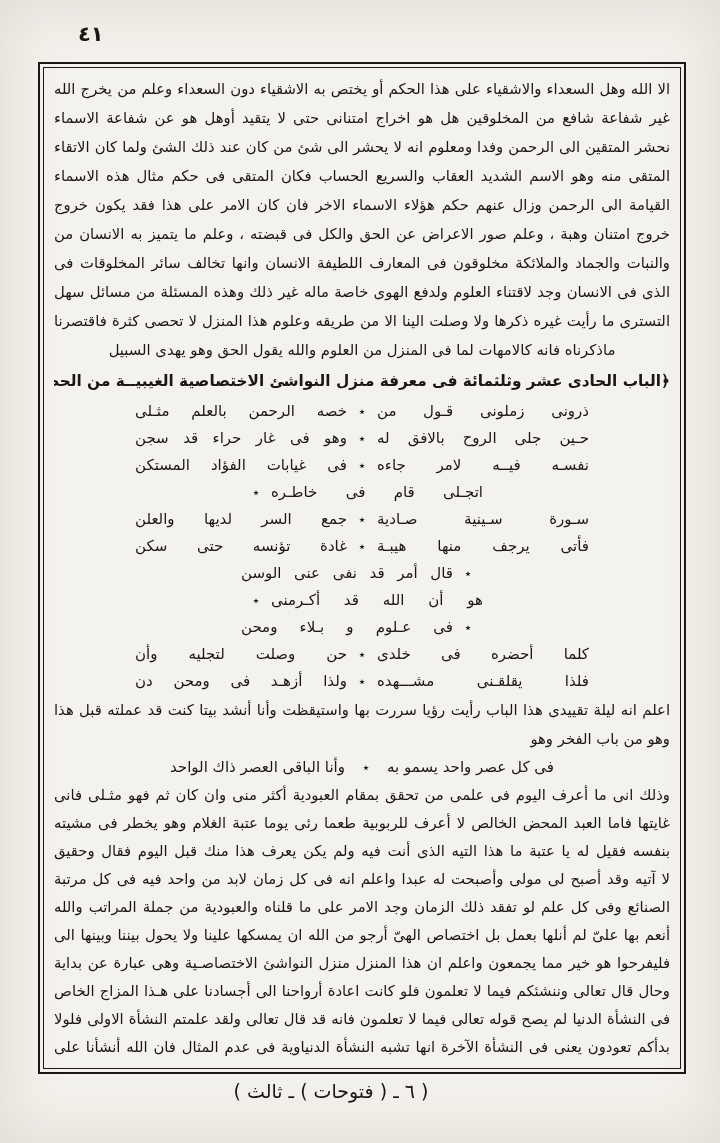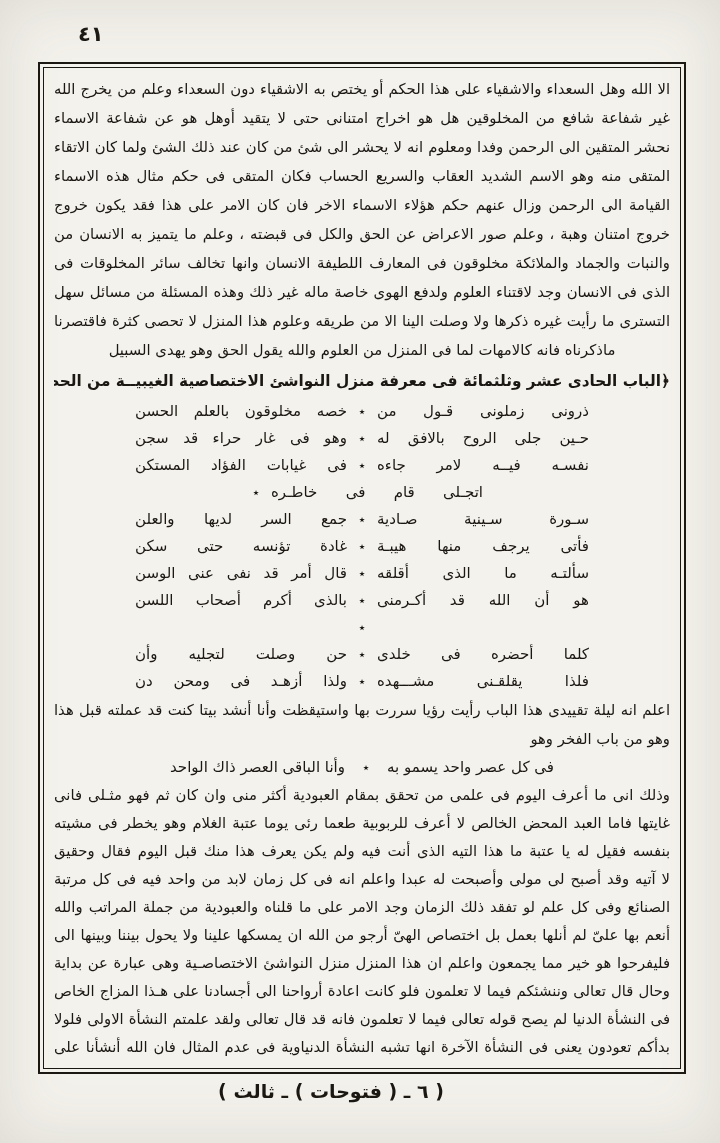--- a/index.html
+++ b/index.html
@@ -50,21 +50,21 @@
     text-align:justify;text-align-last:justify;display:inline-block;
   }
   .star{width:30px;text-align:center;font-size:12px;flex:0 0 auto;}
   .single-verse{
     height:28px;line-height:28px;font-size:15px;
     display:flex;justify-content:center;align-items:center;gap:6px;
   }
   .single-verse .sv-hemi{white-space:nowrap;}
   .footer-signature{
     position:absolute;left:0;top:1080px;width:662px;
-    text-align:center;font-size:19px;font-weight:bold;direction:rtl;
+    text-align:center;font-size:19px;font-weight:normal;direction:rtl;
   }
 </style>
 </head>
 <body>
 
 <div class="page-number">٤١</div>
 
 <div class="frame-outer">
   <div class="frame-inner">
 
@@ -77,21 +77,21 @@
     <div class="prose-line">والنبات والجماد والملائكة مخلوقون فى المعارف اللطيفة الانسان وانها تخالف سائر المخلوقات فى الخلق وهل العقل</div>
     <div class="prose-line">الذى فى الانسان وجد لاقتناء العلوم ولدفع الهوى خاصة ماله غير ذلك وهذه المسئلة من مسائل سهل بن عبد الله</div>
     <div class="prose-line">التسترى ما رأيت غيره ذكرها ولا وصلت الينا الا من طريقه وعلوم هذا المنزل لا تحصى كثرة فاقتصرنا من ذلك على</div>
     <div class="prose-line centered">ماذكرناه فانه كالامهات لما فى المنزل من العلوم والله يقول الحق وهو يهدى السبيل</div>
 
     <div class="chapter-heading">﴿الباب الحادى عشر وثلثمائة فى معرفة منزل النواشئ الاختصاصية الغيبيــة من الحضرة المحمدية﴾</div>
 
     <div class="poem-row">
       <span class="hemi">ذرونى زملونى قـول من</span>
       <span class="star">٭</span>
-      <span class="hemi">خصه مخلوقون بالعلم الحسن</span>
+      <span class="hemi">خصه الرحمن بالعلم مثـلى</span>
     </div>
     <div class="poem-row">
       <span class="hemi">حـين جلى الروح بالافق له</span>
       <span class="star">٭</span>
       <span class="hemi">وهو فى غار حراء قد سجن</span>
     </div>
     <div class="poem-row">
       <span class="hemi">نفسـه فيــه لامر جاءه</span>
       <span class="star">٭</span>
       <span class="hemi">فى غيابات الفؤاد المستكن</span>
@@ -104,31 +104,30 @@
       <span class="hemi">سـورة سـينية صـادية</span>
       <span class="star">٭</span>
       <span class="hemi">جمع السر لديها والعلن</span>
     </div>
     <div class="poem-row">
       <span class="hemi">فأتى يرجف منها هيبـة</span>
       <span class="star">٭</span>
       <span class="hemi">غادة تؤنسه حتى سكن</span>
     </div>
     <div class="poem-row">
-      <span class="hemi">سألتـه ما الذى أقلقه</span>
       <span class="star">٭</span>
       <span class="hemi">قال أمر قد نفى عنى الوسن</span>
     </div>
     <div class="poem-row">
       <span class="hemi">هو أن الله قد أكـرمنى</span>
       <span class="star">٭</span>
-      <span class="hemi">بالذى أكرم أصحاب اللسن</span>
     </div>
     <div class="poem-row">
       <span class="star">٭</span>
+      <span class="hemi">فى عـلوم و بـلاء ومحن</span>
     </div>
     <div class="poem-row">
       <span class="hemi">كلما أحضره فى خلدى</span>
       <span class="star">٭</span>
       <span class="hemi">حن وصلت لتجليه وأن</span>
     </div>
     <div class="poem-row">
       <span class="hemi">فلذا يقلقـنى مشـــهده</span>
       <span class="star">٭</span>
       <span class="hemi">ولذا أزهـد فى ومحن دن</span>

